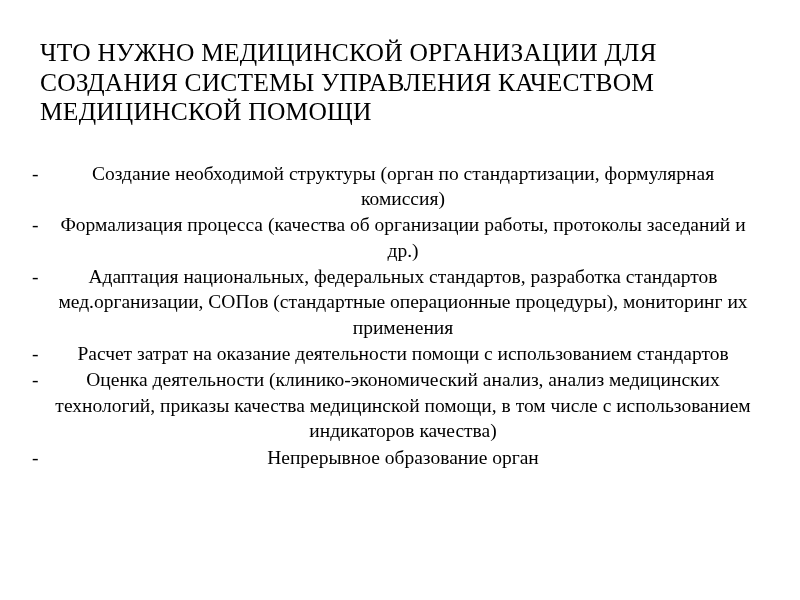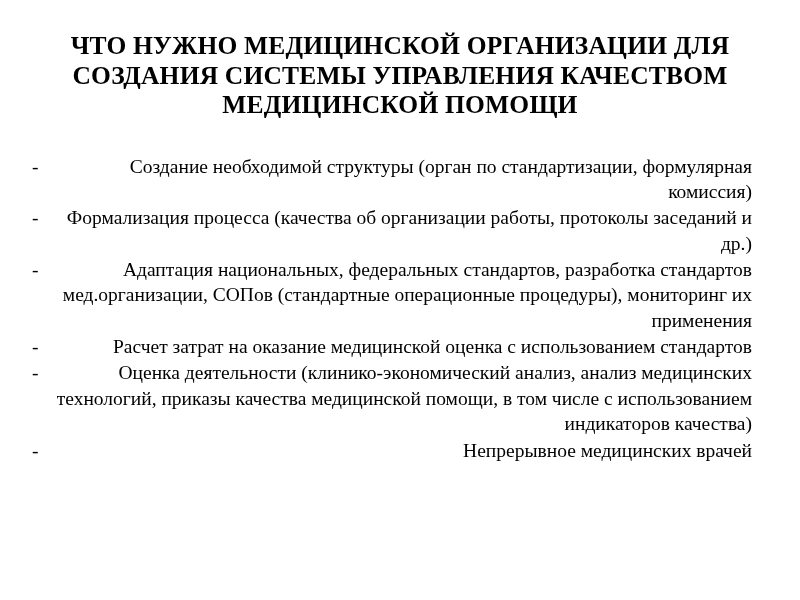--- a/index.html
+++ b/index.html
@@ -17,26 +17,25 @@
   .slide {
     width: 800px;
     height: 600px;
     box-sizing: border-box;
     padding: 26px 30px 10px 30px;
     display: flex;
     flex-direction: column;
   }
   .slide-title {
     font-family: "Liberation Serif", "DejaVu Serif", serif;
-    font-weight: bold;
+    font-weight: normal;
     font-size: 25.5px;
     line-height: 1.16;
-    text-align: center;
     letter-spacing: 0.2px;
-    margin: 1px 10px 0 10px;
+    margin: 8px 10px 0 10px;
     padding-top: 4px;
   }
   .bullet-list {
     margin: 0;
     padding: 0;
     list-style: none;
     margin-top: 34px;
   }
   .bullet-item {
     display: flex;
@@ -46,21 +45,21 @@
     margin-bottom: 1px;
   }
   .bullet-marker {
     flex: 0 0 auto;
     width: 22px;
     text-align: left;
     padding-left: 2px;
   }
   .bullet-text {
     flex: 1 1 auto;
-    text-align: right;
+    text-align: center;
     padding-right: 18px;
   }
 </style>
 </head>
 <body>
 
 <div class="slide">
 
   <h1 class="slide-title">ЧТО НУЖНО МЕДИЦИНСКОЙ ОРГАНИЗАЦИИ ДЛЯ СОЗДАНИЯ СИСТЕМЫ УПРАВЛЕНИЯ КАЧЕСТВОМ МЕДИЦИНСКОЙ ПОМОЩИ</h1>
 
@@ -76,28 +75,28 @@
       <span class="bullet-text">Формализация процесса (качества об организации работы, протоколы заседаний и др.)</span>
     </li>
 
     <li class="bullet-item">
       <span class="bullet-marker">-</span>
       <span class="bullet-text">Адаптация национальных, федеральных стандартов, разработка стандартов мед.организации, СОПов (стандартные операционные процедуры), мониторинг их применения</span>
     </li>
 
     <li class="bullet-item">
       <span class="bullet-marker">-</span>
-      <span class="bullet-text">Расчет затрат на оказание медицинской оценка с использованием стандартов</span>
+      <span class="bullet-text">Расчет затрат на оказание деятельности помощи с использованием стандартов</span>
     </li>
 
     <li class="bullet-item">
       <span class="bullet-marker">-</span>
       <span class="bullet-text">Оценка деятельности (клинико-экономический анализ, анализ медицинских технологий, приказы качества медицинской помощи, в том числе с использованием индикаторов качества)</span>
     </li>
 
     <li class="bullet-item">
       <span class="bullet-marker">-</span>
-      <span class="bullet-text">Непрерывное медицинских врачей</span>
+      <span class="bullet-text">Непрерывное образование орган</span>
     </li>
 
   </ul>
 
 </div>
 
 </body></html>

